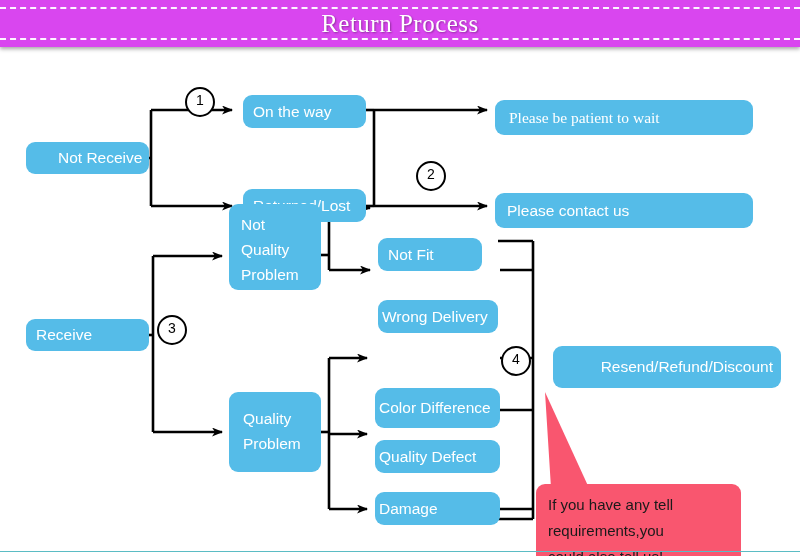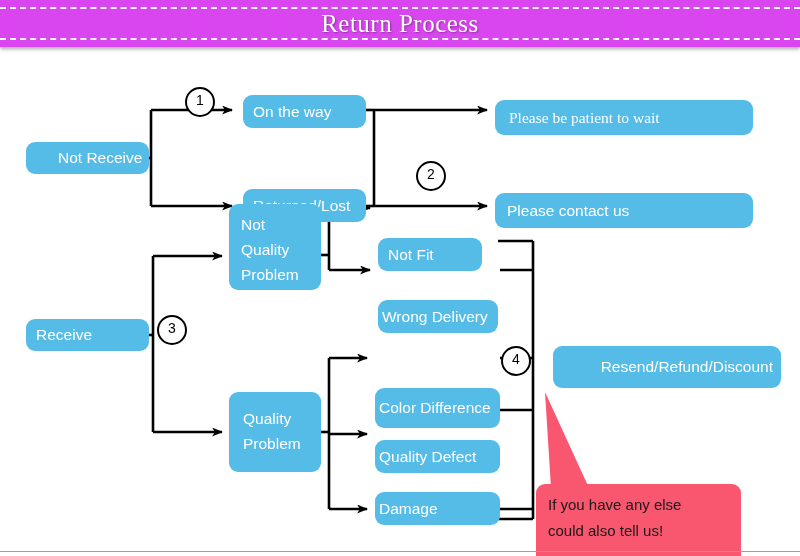--- a/index.html
+++ b/index.html
@@ -252,20 +252,21 @@
 
     <div class="node center" style="left:553px; top:299px; width:228px; height:42px;">
       <span>Resend/Refund/Discount</span>
     </div>
 
     <svg id="callout-tail" viewBox="0 0 800 504">
       <path d="M545,345 L589,441 L551,441 Z" fill="#f9566f"></path>
     </svg>
 
     <div id="callout">
-      <div>If you have any else</div>
+      <div>If you have any tell</div>
+      <div>requirements,you</div>
       <div>could also tell us!</div>
     </div>
 
   </div>
 
   <div id="bottom-rule"></div>
 </div>
 
 </body></html>

